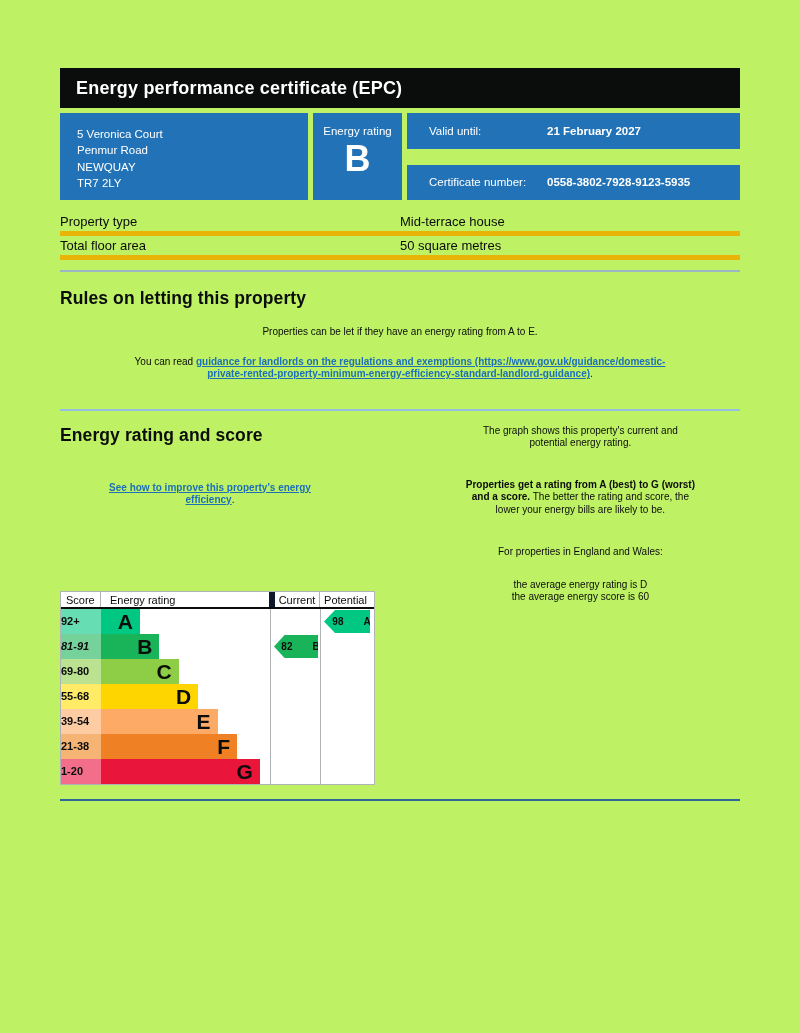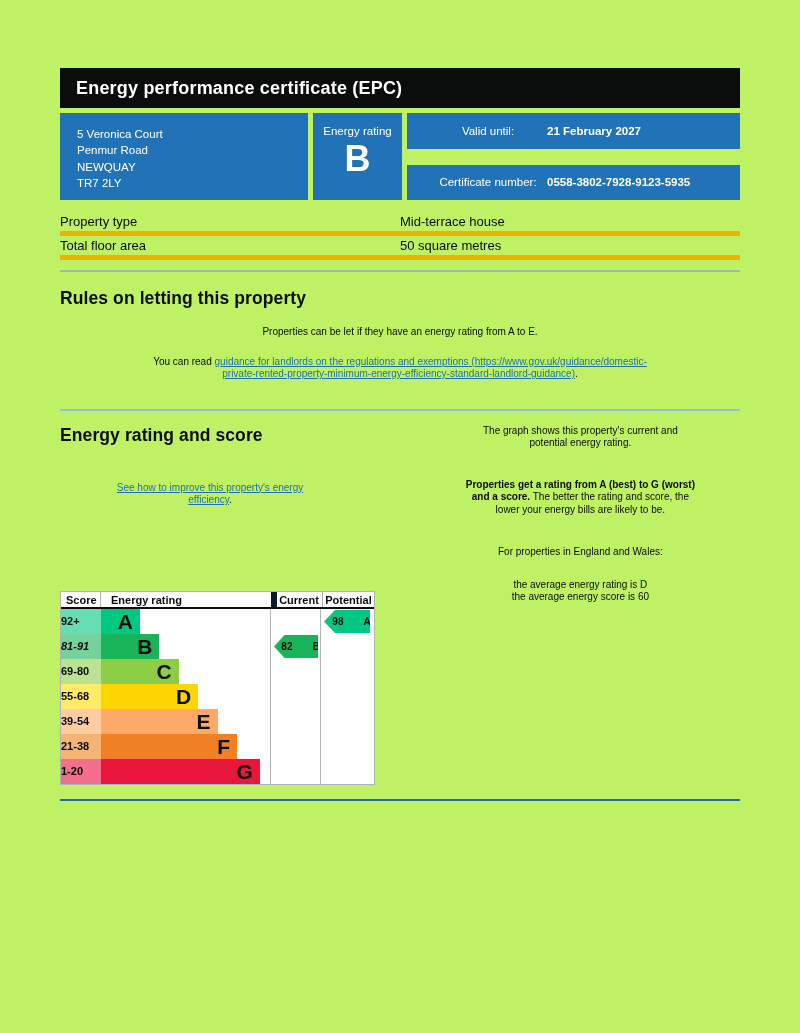--- a/index.html
+++ b/index.html
@@ -12,55 +12,55 @@
   .title-bar { height:40px; background:#0b0c0c; color:#fff; font-size:18px; font-weight:bold;
                line-height:40px; padding-left:16px; letter-spacing:0.2px; }
 
   
   .summary { margin-top:5px; display:flex; gap:5px; height:87px; }
   .blue { background:var(--panel_blue, #2172b6); color:#fff; }
   .address-box { width:248px; padding:13px 0 0 17px; font-size:11.5px; line-height:1.42; }
   .rating-box { width:89px; text-align:center; padding-top:12px; }
   .rating-box .lbl { font-size:11.5px; }
   .rating-box .big { font-size:36px; font-weight:bold; line-height:1.1; margin-top:2px; }
-  .validity { flex:1; display:flex; flex-direction:column; gap:16px;text-align:center; }
+  .validity { flex:1; display:flex; flex-direction:column; gap:16px; }
   .validity-row { flex:1; display:flex; align-items:center; padding-left:22px; font-size:11.5px; }
   .validity-row .vlabel { width:118px; }
   .validity-row .vvalue { font-weight:bold; }
 
   
   .facts { margin-top:12px; font-size:13px; }
   .fact-row { display:flex; align-items:center; height:24px; border-bottom:5px solid #eab308; }
   .fact-label { width:340px; }
 
   .rule { height:2px; border:0; }
   .rule-1 { background:#9db6c6; margin-top:10px; }
   .rule-2 { background:#94bfe0; margin-top:28px; }
   .rule-3 { position:absolute; left:0; top:731px; width:680px; height:2px; background:#2e6899; }
 
   h2 { font-size:17.5px; font-weight:bold; margin-top:16px; letter-spacing:0.1px; }
   p, .line { font-size:10px; line-height:1.25; white-space:pre-line;text-align:center; }
   .para { margin-top:17px; }
-  a.link { color:var(--link, #1d70b8); text-decoration:underline; cursor:pointer; white-space:pre-line; }
+  a.link { color:var(--link, #1d70b8); text-decoration:underline; cursor:pointer; white-space:pre-line;font-weight:bold; }
 
   
   .cols { display:flex; margin-top:14px; }
   .col-left { width:355px; }
   .col-left h2 { margin-top:0; }
   .col-left .para { width:330px; }
   .col-left .link-block { display:block; margin-top:36px; width:300px; }
   .col-right { width:325px; margin-left:12px; }
   .col-right .p2 { margin-top:29px; }
   .col-right .p3 { margin-top:30px; }
   .col-right .avg { margin-top:20px; }
 
   
   .chart { position:absolute; left:0; top:523px; width:315px; border:1px solid #b1b4b6; background:#fff; }
-  .chart-header { display:flex; height:17px; line-height:17px; font-size:11px; font-weight:bold;
-                  border-bottom:2px solid #0b0c0c;justify-content:space-between; }
+  .chart-header { display:flex; height:17px; line-height:17px; font-size:11px; font-weight:normal;
+                  border-bottom:2px solid #0b0c0c; }
   .h-score { width:40px; padding-left:5px; border-right:1px solid #b1b4b6; }
   .h-rating { width:168px; padding-left:9px; }
   .h-current { width:50px; text-align:center; border-left:6px solid #0f172a; }
   .h-potential { width:52px; text-align:center; border-left:1px solid #b1b4b6; }
   .chart-body { display:flex; }
   .bands { width:209px; }
   .band-row { display:flex; height:25px; }
   .band-score { width:40px; font-size:11px; font-weight:bold; line-height:25px; }
   .band-bar-wrap { flex:1; }
   .band-bar { height:25px; display:flex; align-items:center; justify-content:flex-end;

